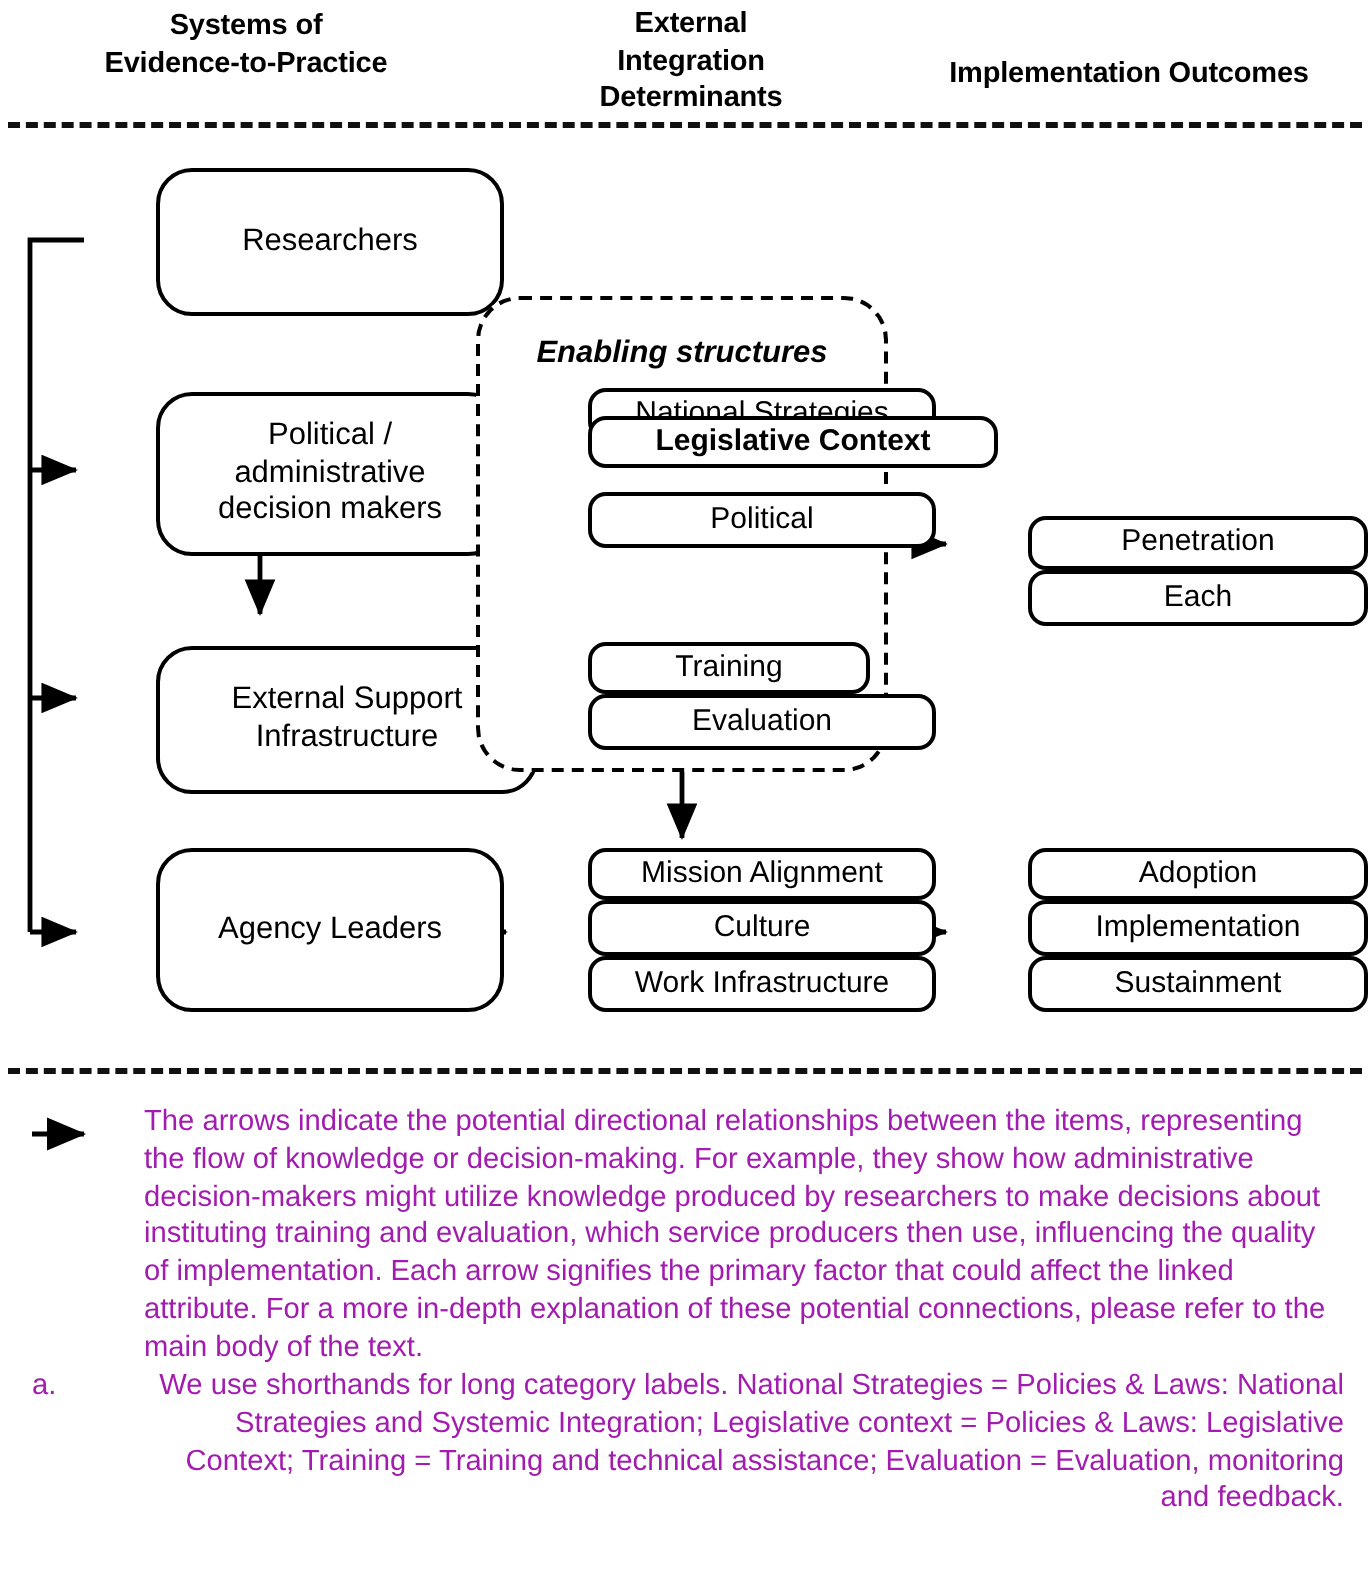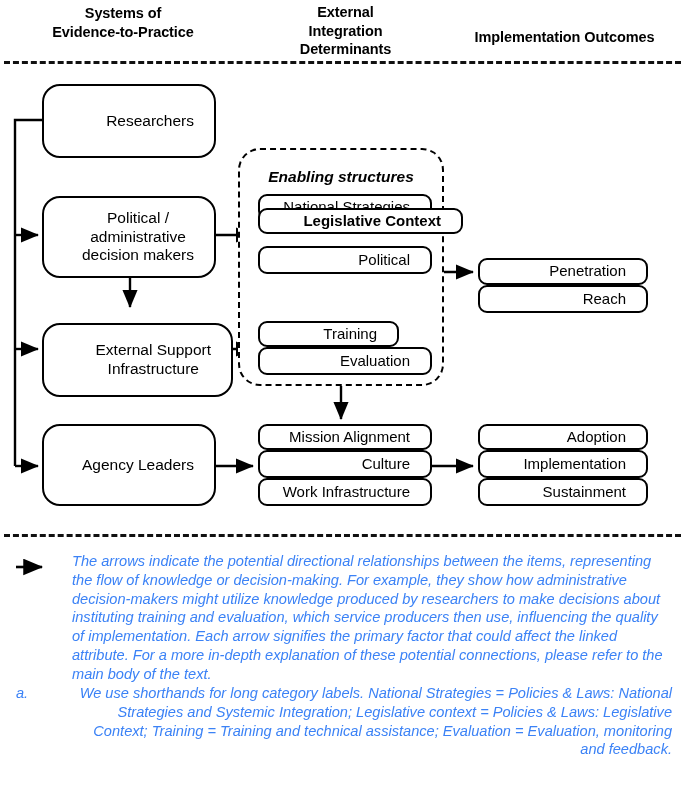--- a/index.html
+++ b/index.html
@@ -45,25 +45,26 @@
 
   
   .node {
     position: absolute;
     box-sizing: border-box;
     border: 2.6px solid #000;
     border-radius: 14px;
     background: #fff;
     display: flex;
     align-items: center;
-    justify-content: flex-end;
+    justify-content: center;
     text-align: center;
     font-size: 15px;
     line-height: 1.22;
     padding: 2px 20px;
+    margin-left: 36px;
   }
   .node.big { border-radius: 18px; font-size: 15.5px; }
   .node.slim { border-radius: 9px; font-size: 15px; }
 
   
   #box-researchers { left: 42px; top: 84px;  width: 174px; height: 74px; }
   #box-political   { left: 42px; top: 196px; width: 174px; height: 82px; }
   #box-external    { left: 42px; top: 323px; width: 191px; height: 74px; }
   #box-agency      { left: 42px; top: 424px; width: 174px; height: 82px; }
 
@@ -108,22 +109,21 @@
     left: 0; top: 0;
     width: 685px; height: 797px;
     pointer-events: none;
   }
 
   
   .note {
     position: absolute;
     font-size: 14.6px;
     line-height: 1.29;
-    color: #3b82f6;
-    font-style: italic;
+    color: #a21caf;
   }
   #note-arrow-icon {
     position: absolute;
     left: 14px; top: 556px;
     width: 40px; height: 22px;
   }
   #note-arrows-text { left: 72px; top: 552px; width: 600px; }
   #note-a-marker    { left: 16px; top: 684px; width: 30px; font-size: 14.6px; }
   #note-a-text      { left: 72px; top: 684px; width: 600px; text-align: right; }
 </style>
@@ -222,21 +222,21 @@
     <span>Culture</span>
   </div>
   <div class="node slim" id="box-workinfra">
     <span>Work Infrastructure</span>
   </div>
 
   <div class="node slim" id="box-penetration">
     <span>Penetration</span>
   </div>
   <div class="node slim" id="box-reach">
-    <span>Reach</span>
+    <span>Each</span>
   </div>
   <div class="node slim" id="box-adoption">
     <span>Adoption</span>
   </div>
   <div class="node slim" id="box-implement">
     <span>Implementation</span>
   </div>
   <div class="node slim" id="box-sustain">
     <span>Sustainment</span>
   </div>

